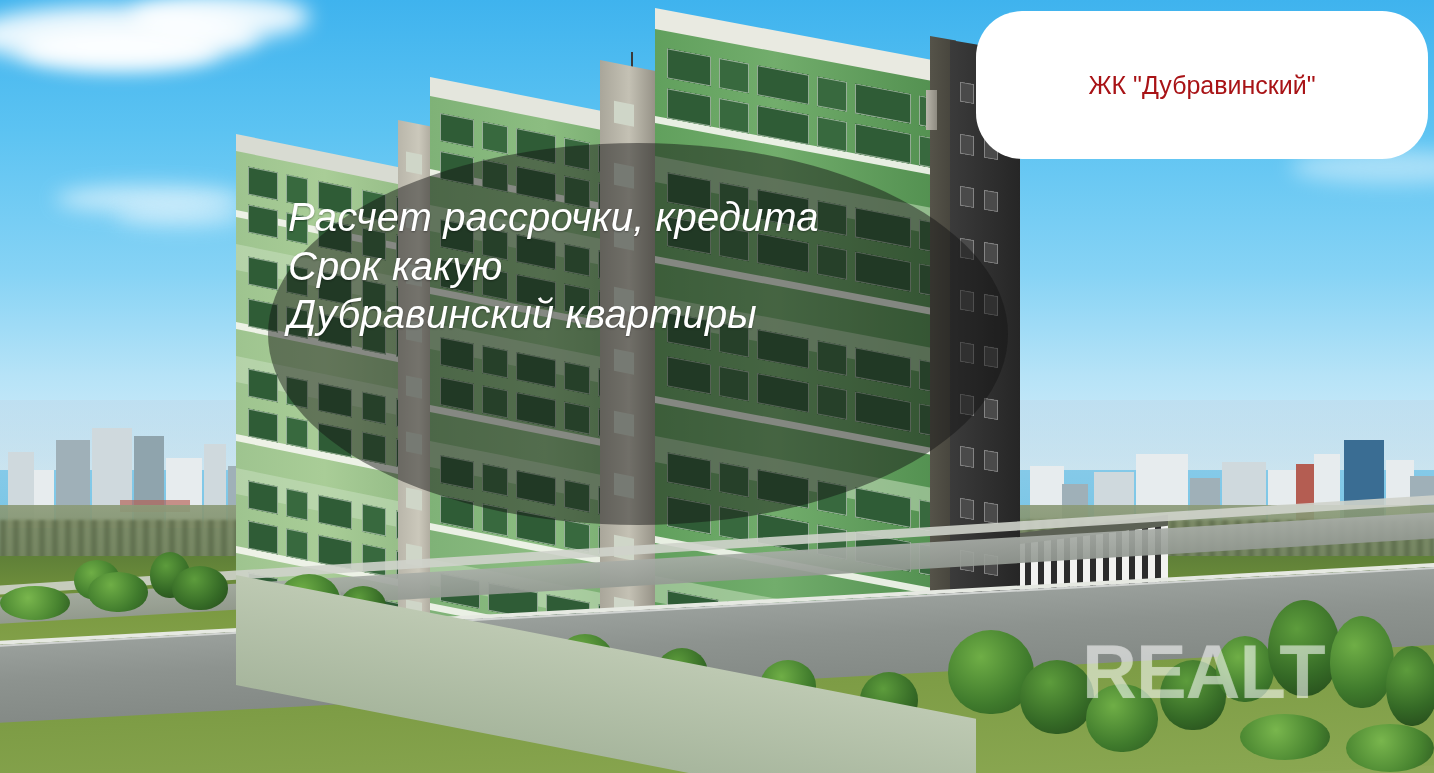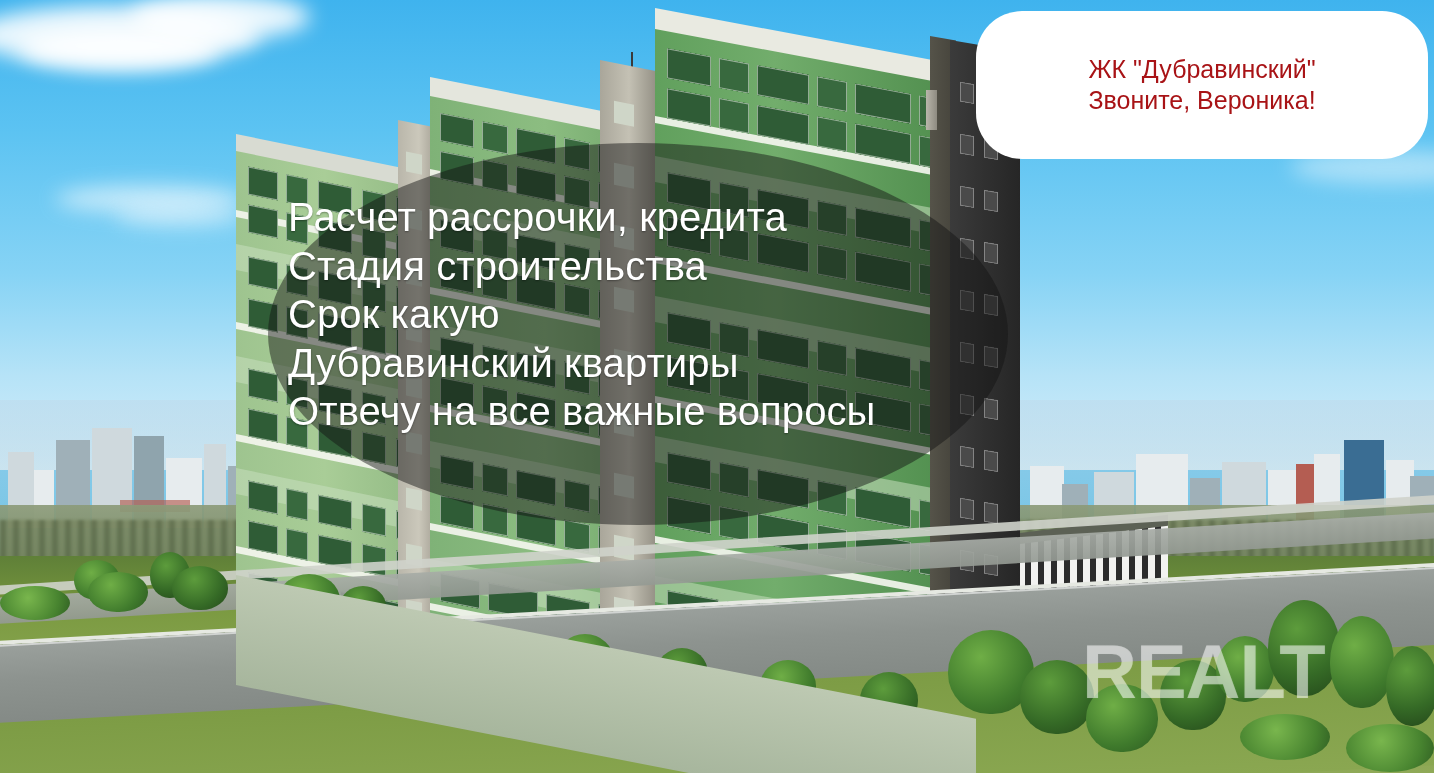--- a/index.html
+++ b/index.html
@@ -189,21 +189,21 @@
 
   
   .overlay-text{
     position:absolute;left:288px;top:193px;width:720px;
     color:#ffffff;
     font-size:40px;line-height:48.5px;
     letter-spacing:.1px;
     text-shadow:0 1px 2px rgba(0,0,0,.35);
     white-space:nowrap;
   }
-  .overlay-text div{margin:0;padding:0;}
+  .overlay-text div{margin:0;padding:0;font-style:italic;}
 
   
   .bubble{
     position:absolute;left:976px;top:11px;width:452px;height:148px;
     background:#ffffff;border-radius:46px;
     display:flex;align-items:center;justify-content:center;
   }
   .bubble-text{
     color:#a81316;font-size:25px;line-height:31px;text-align:center;
     padding:0 10px;white-space:nowrap;
@@ -559,26 +559,23 @@
   <div class="shrub" style="left:1346px;top:724px;width:88px;height:48px"></div>
 
   <div class="plinth"></div>
 
   <div class="watermark">REALT</div>
 
   <div class="ellipse"></div>
 
   <div class="overlay-text">
     <div>Расчет рассрочки, кредита</div>
-    <div>Стадия строительства</div>
     <div>Срок какую</div>
     <div>Дубравинский квартиры</div>
-    <div>Отвечу на все важные вопросы</div>
   </div>
 
   <div class="bubble">
     <div class="bubble-text">
       <div>ЖК "Дубравинский"</div>
-      <div>Звоните, Вероника!</div>
     </div>
   </div>
 
 </div>
 
 </body></html>

